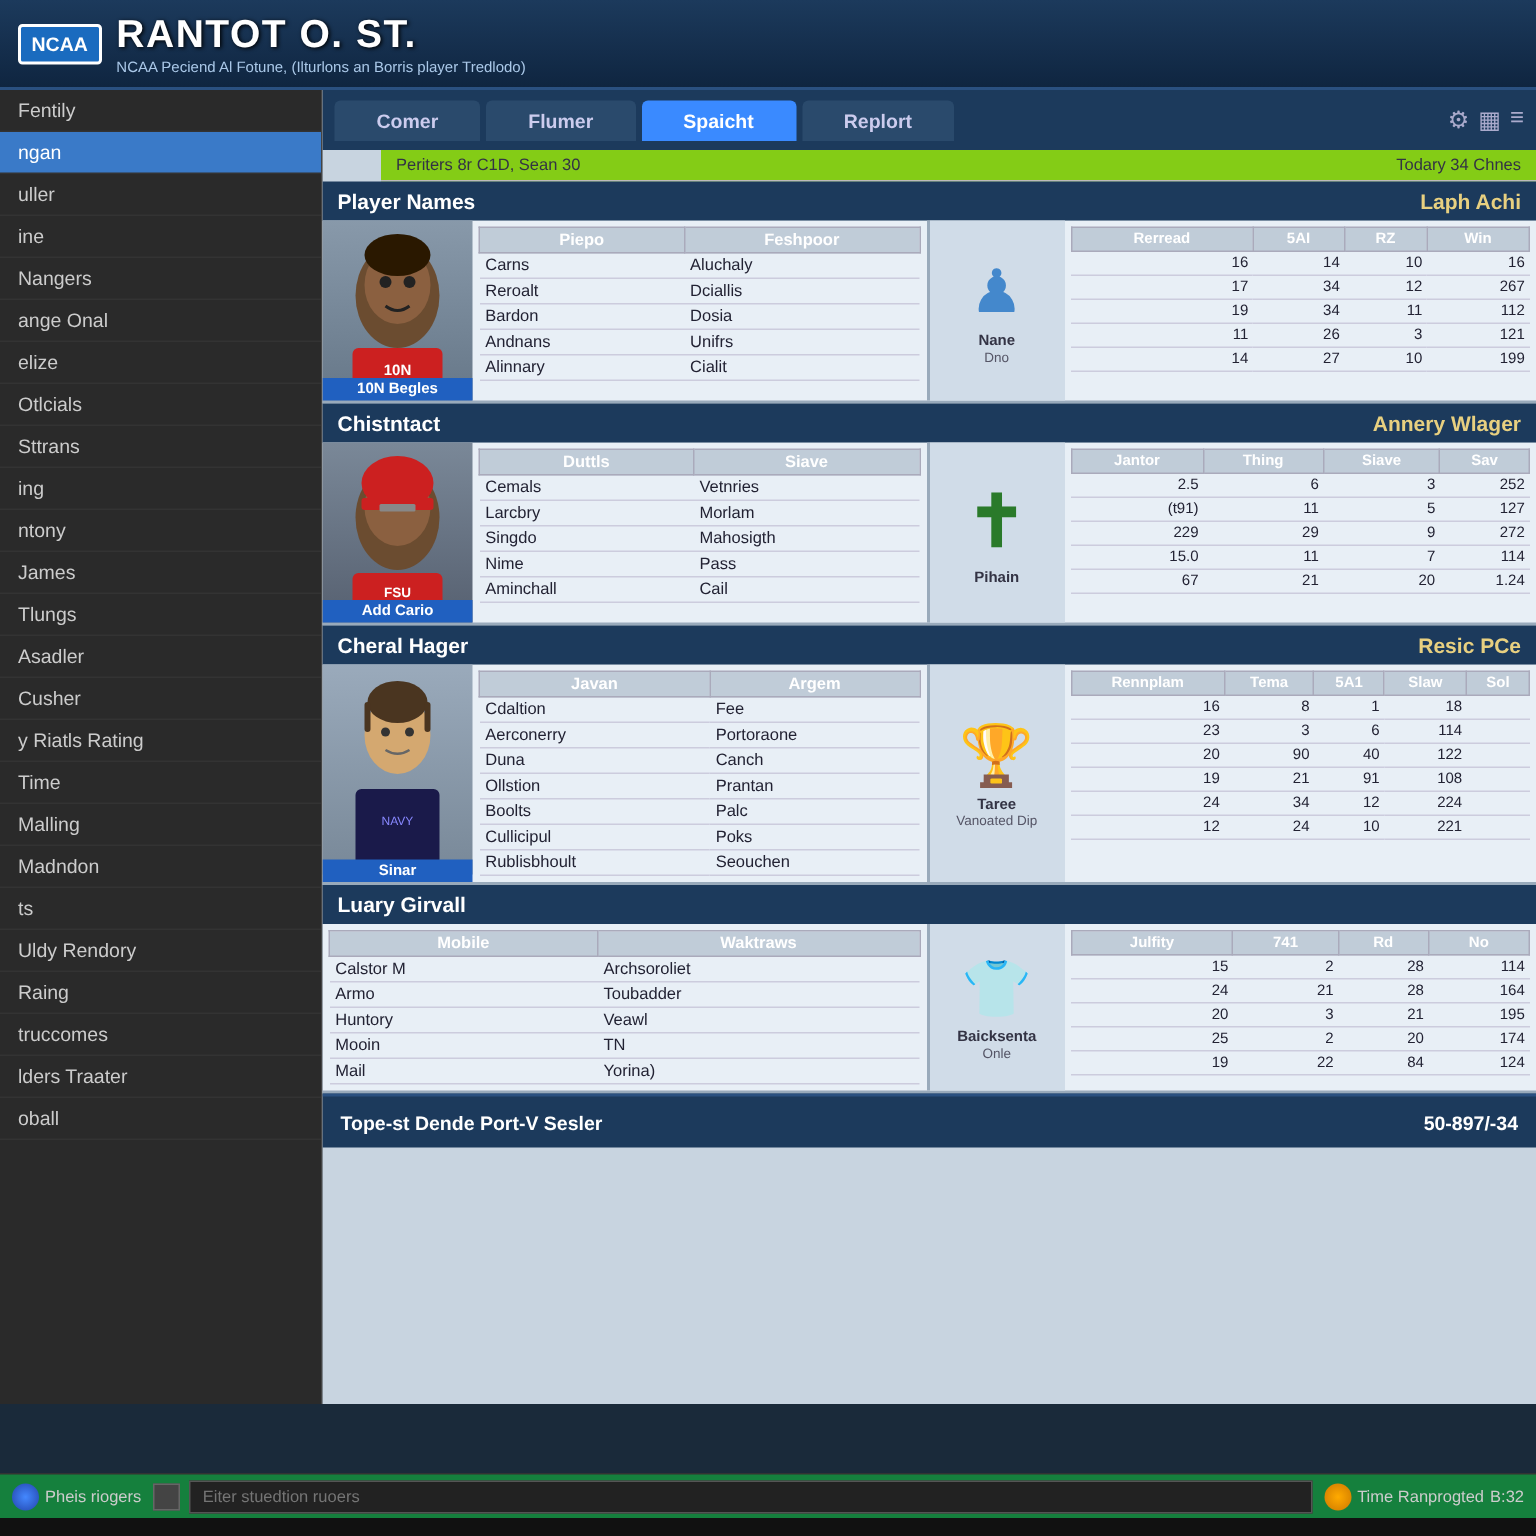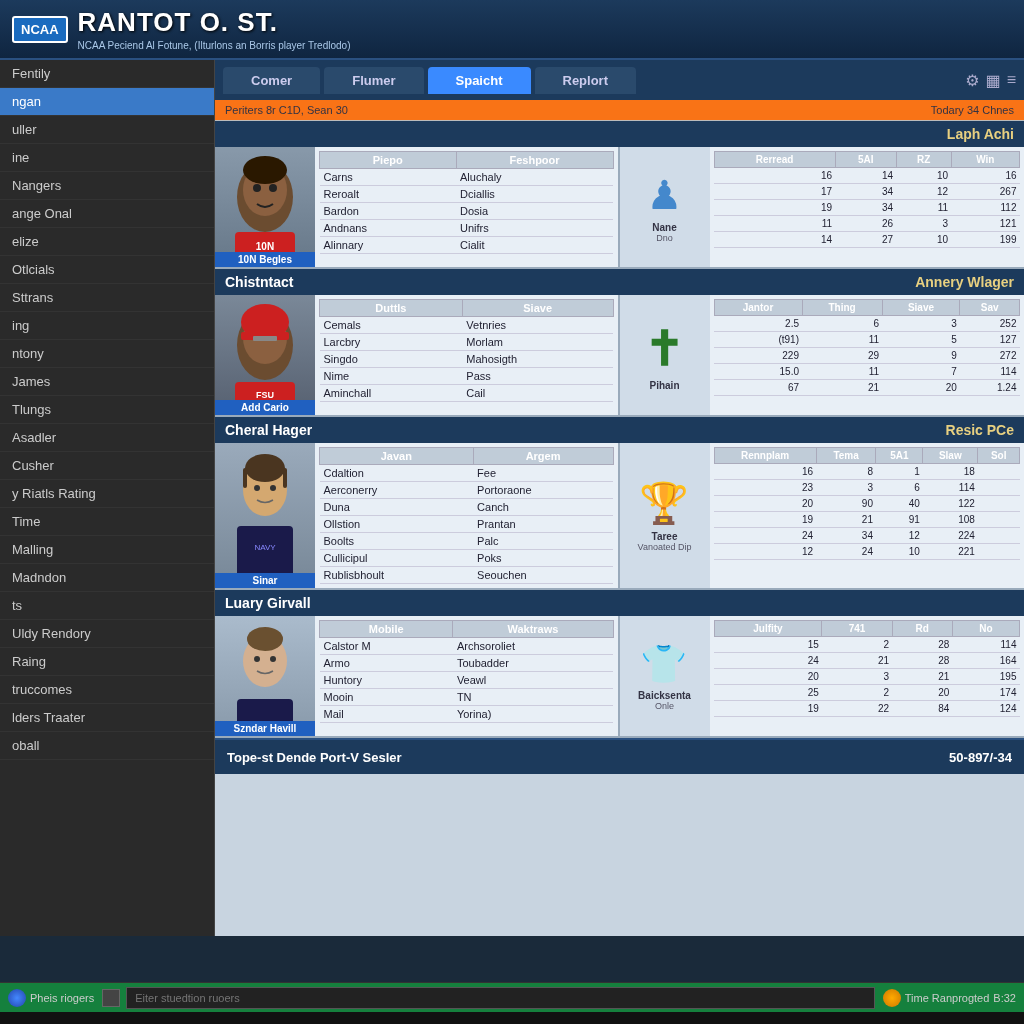--- a/index.html
+++ b/index.html
@@ -103,27 +103,28 @@
     .tab-icons {
       margin-left: auto;
       display: flex;
       gap: 6px;
       color: #aac;
       font-size: 16px;
     }
 
     
     .breadcrumb-bar {
-      background: #f97316;
+      background: #84cc16;
       padding: 4px 10px;
       font-size: 11px;
       color: #334;
       display: flex;
       justify-content: space-between;
       border-bottom: 1px solid #bbb;
+      margin-left: 39px;
     }
 
     
     .section-row {
       display: flex;
       width: 100%;
     }
     .section-header {
       background: #1c3a5c;
       color: #fff;
@@ -397,20 +398,21 @@
       </div>
     </div>
 
     <div class="breadcrumb-bar">
       <span>Periters 8r C1D, Sean 30</span>
       <span>Todary 34 Chnes</span>
     </div>
 
     <div>
       <div class="section-row">
+        <div class="section-header" style="width:50%">Player Names</div>
         <div class="section-header-right" style="width:50%">Laph Achi</div>
       </div>
       <div class="player-section">
         <div class="player-left">
           <div class="photo-wrapper">
             <div style="width:100px;height:120px;background:linear-gradient(180deg,#8899aa,#667788);display:flex;align-items:center;justify-content:center;overflow:hidden;">
 
               <svg width="80" height="110" viewBox="0 0 80 110">
                 <ellipse cx="40" cy="45" rx="28" ry="35" fill="#6b4c30"></ellipse>
                 <ellipse cx="40" cy="38" rx="22" ry="26" fill="#8b6040"></ellipse>
@@ -757,34 +759,20 @@
       </div>
     </div>
 
     <div>
       <div class="section-row">
         <div class="section-header" style="width:50%">Luary Girvall</div>
         <div class="section-header-right" style="width:50%"></div>
       </div>
       <div class="player-section">
         <div class="player-left">
-          <div class="photo-wrapper">
-            <div style="width:100px;height:120px;background:linear-gradient(180deg,#aabbcc,#8899aa);display:flex;align-items:center;justify-content:center;overflow:hidden;">
-              <svg width="80" height="110" viewBox="0 0 80 110">
-                <ellipse cx="40" cy="40" rx="22" ry="26" fill="#d4b090"></ellipse>
-                <circle cx="32" cy="38" r="3" fill="#333"></circle>
-                <circle cx="48" cy="38" r="3" fill="#333"></circle>
-                <path d="M32 50 Q40 55 48 50" stroke="#666" stroke-width="1.5" fill="none"></path>
-                <ellipse cx="40" cy="18" rx="18" ry="12" fill="#6a5030"></ellipse>
-
-                <rect x="12" y="78" width="56" height="32" fill="#1a1a4a" rx="4"></rect>
-              </svg>
-            </div>
-            <div class="player-label">Szndar Havill</div>
-          </div>
           <div class="player-stats-table">
             <table>
               <thead>
                 <tr>
                   <th>Mobile</th>
                   <th>Waktraws</th>
                 </tr>
               </thead>
               <tbody>
                 <tr>

